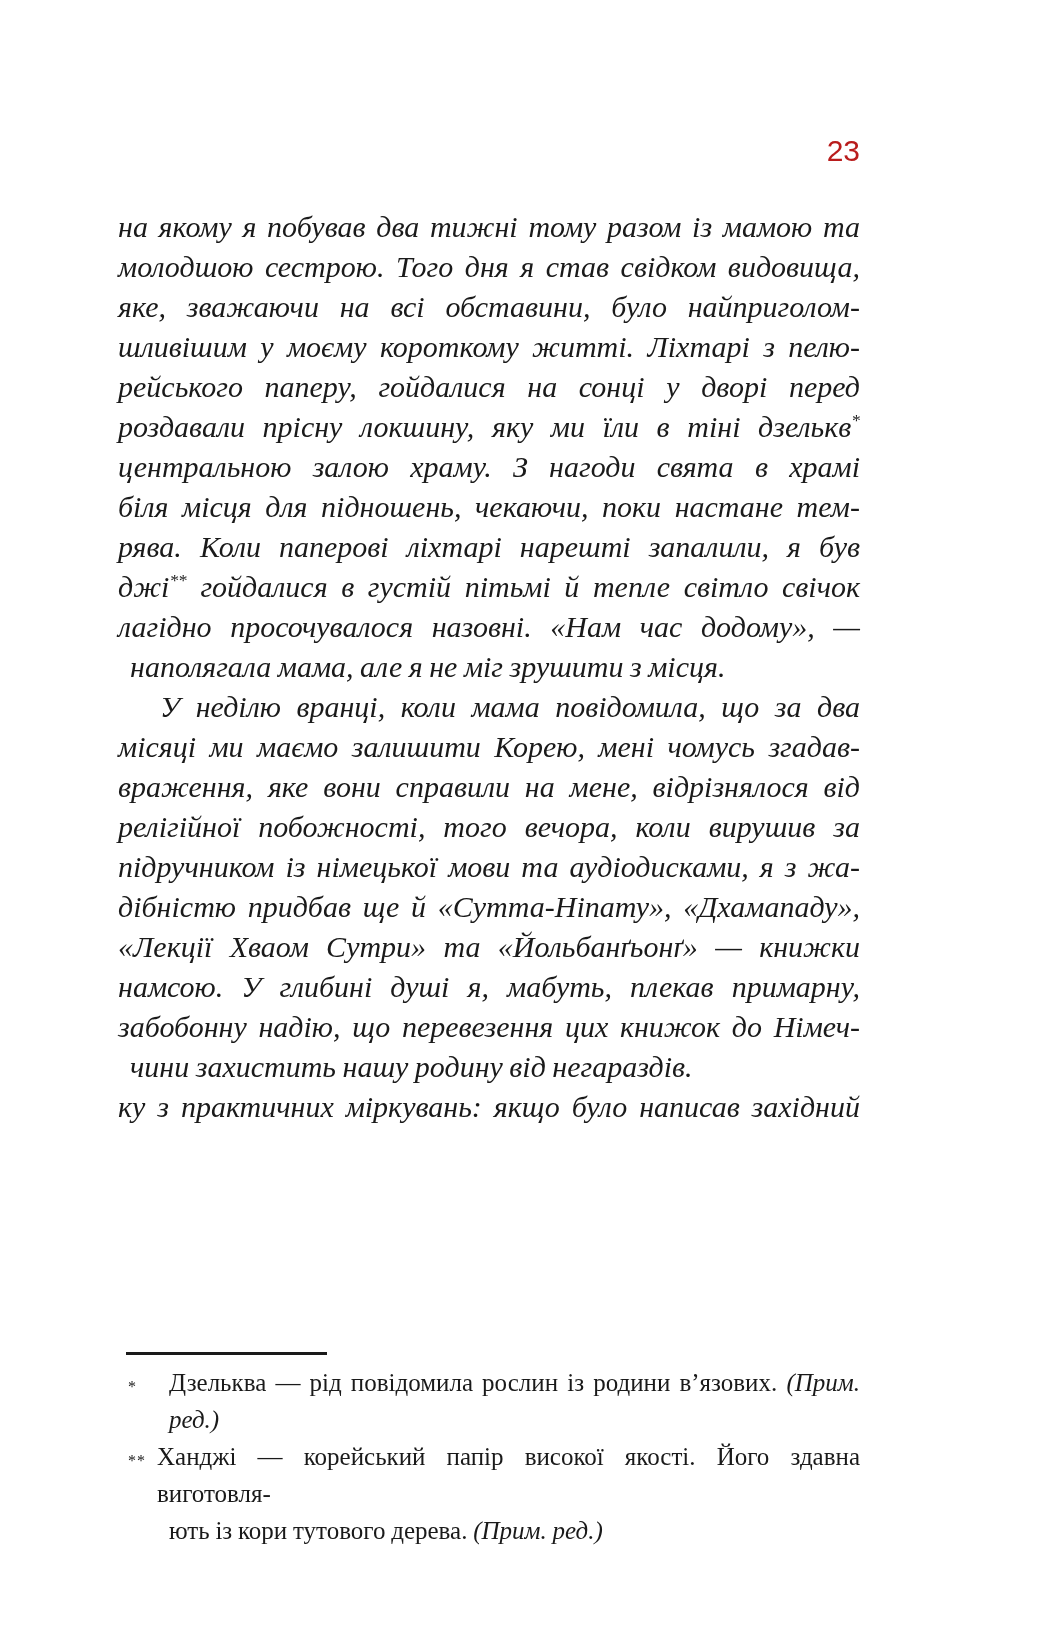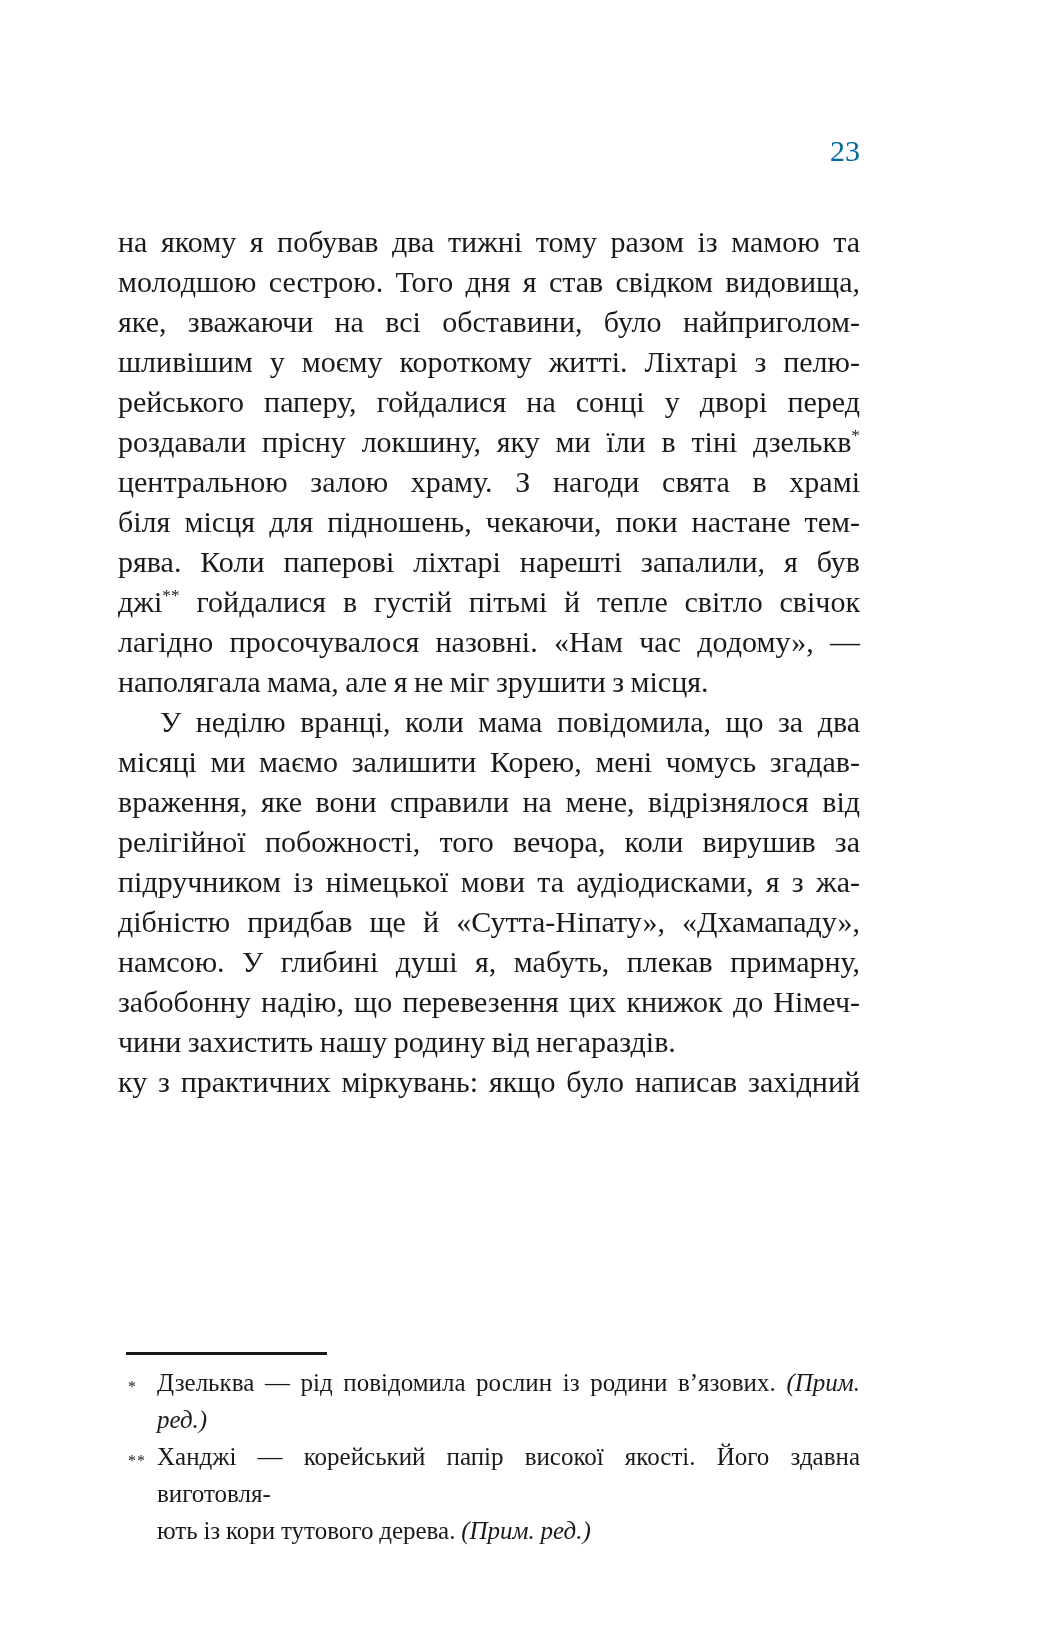--- a/index.html
+++ b/index.html
@@ -11,38 +11,39 @@
     overflow: hidden;
     position: relative;
     -webkit-font-smoothing: antialiased;
   }
   .page { position: absolute; inset: 0; background: #ffffff; }
 
   .page-number {
     position: absolute;
     top: 134px; left: 118px; width: 742px;
     text-align: right;
-    font-family: Liberation Serif, serif;
+    font-family: Liberation Sans, sans-serif;
     font-size: 30px; line-height: 34px;
-    color: #0369a1;
+    color: #b91c1c;
   }
 
   .body-text {
     position: absolute;
-    top: 222px; left: 118px; width: 742px;
+    top: 207px; left: 118px; width: 742px;
     font-size: 30px; line-height: 40px;
     word-spacing: -1px;
+    font-style: italic;
   }
 
   .line {
     text-align: justify;
     text-align-last: justify;
     white-space: normal;
   }
-  .line.last { text-align-last: left; }
+  .line.last { text-align-last: left; margin-left: 12px; }
   .line.indent { text-indent: 42px; }
 
   sup {
     font-size: 58%;
     line-height: 0;
     vertical-align: super;
   }
 
   .footnote-rule {
     position: absolute;
@@ -86,20 +87,21 @@
         <div class="line"><span>лагідно просочувалося назовні. «Нам час додому», —</span></div>
         <div class="line last"><span>наполягала мама, але я не міг зрушити з місця.</span></div>
       </div>
       <div>
         <div class="line indent"><span>У неділю вранці, коли мама повідомила, що за два</span></div>
         <div class="line"><span>місяці ми маємо залишити Корею, мені чомусь згадав-</span></div>
         <div class="line"><span>враження, яке вони справили на мене, відрізнялося від</span></div>
         <div class="line"><span>релігійної побожності, того вечора, коли вирушив за</span></div>
         <div class="line"><span>підручником із німецької мови та аудіодисками, я з жа-</span></div>
         <div class="line"><span>дібністю придбав ще й «Сутта-Ніпату», «Дхамападу»,</span></div>
+        <div class="line"><span>«Лекції Хваом Сутри» та «Йольбанґьонґ» — книжки</span></div>
         <div class="line"><span>намсою. У глибині душі я, мабуть, плекав примарну,</span></div>
         <div class="line"><span>забобонну надію, що перевезення цих книжок до Німеч-</span></div>
         <div class="line last"><span>чини захистить нашу родину від негараздів.</span></div>
       </div>
       <div>
         <div class="line"><span>ку з практичних міркувань: якщо було написав західний</span></div>
       </div>
     </div>
   <div class="footnote-rule"></div>
   <div class="footnotes">

